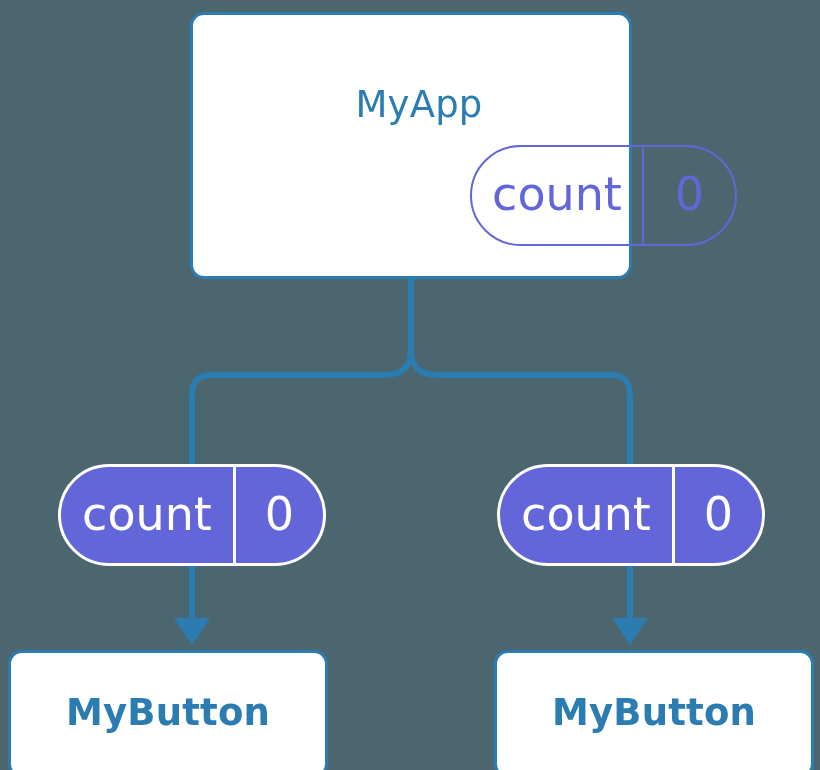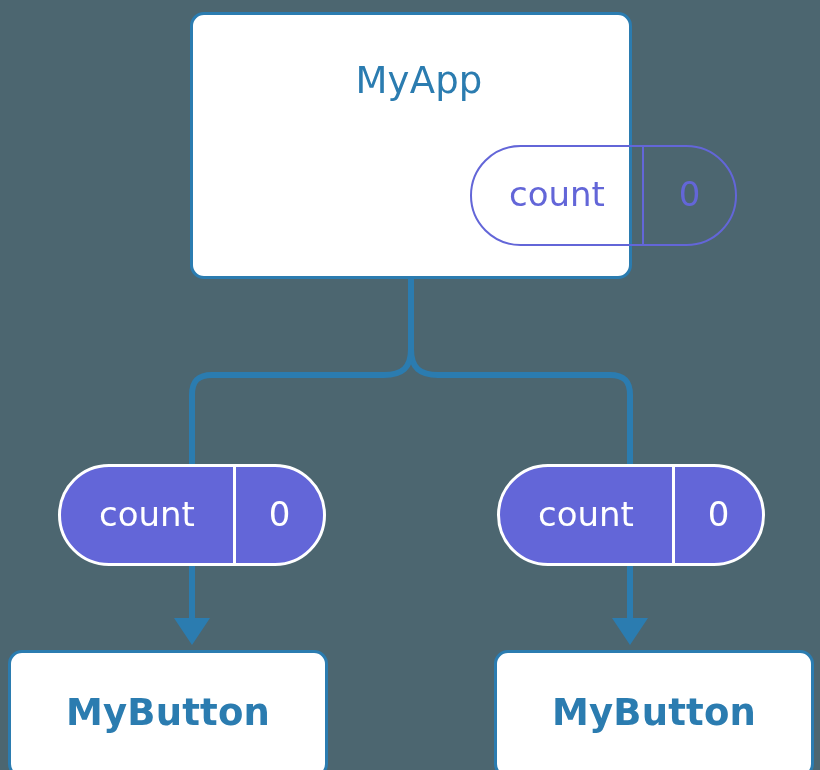--- a/index.html
+++ b/index.html
@@ -45,38 +45,38 @@
     position: absolute;
     left: 0;
     right: 0;
     text-align: center;
     color: #2b7cb0;
     font-size: 37px;
     letter-spacing: 0.2px;
     white-space: nowrap;
   }
   #root-card .card-title {
-    top: 44px;
+    top: 68px;
     margin-left: 16px;
   }
 
   
   .state-pill {
     position: absolute;
     display: flex;
     align-items: stretch;
     box-sizing: border-box;
     border-radius: 999px;
     overflow: hidden;
   }
   .pill-key, .pill-val {
     display: flex;
     align-items: center;
     justify-content: center;
-    font-size: 34px;
+    font-size: 46px;
     line-height: 1;
     box-sizing: border-box;
   }
 
   
   .state-pill.outline {
     border: 2px solid #6366d8;
     background: transparent;
   }
   .state-pill.outline .pill-key {

